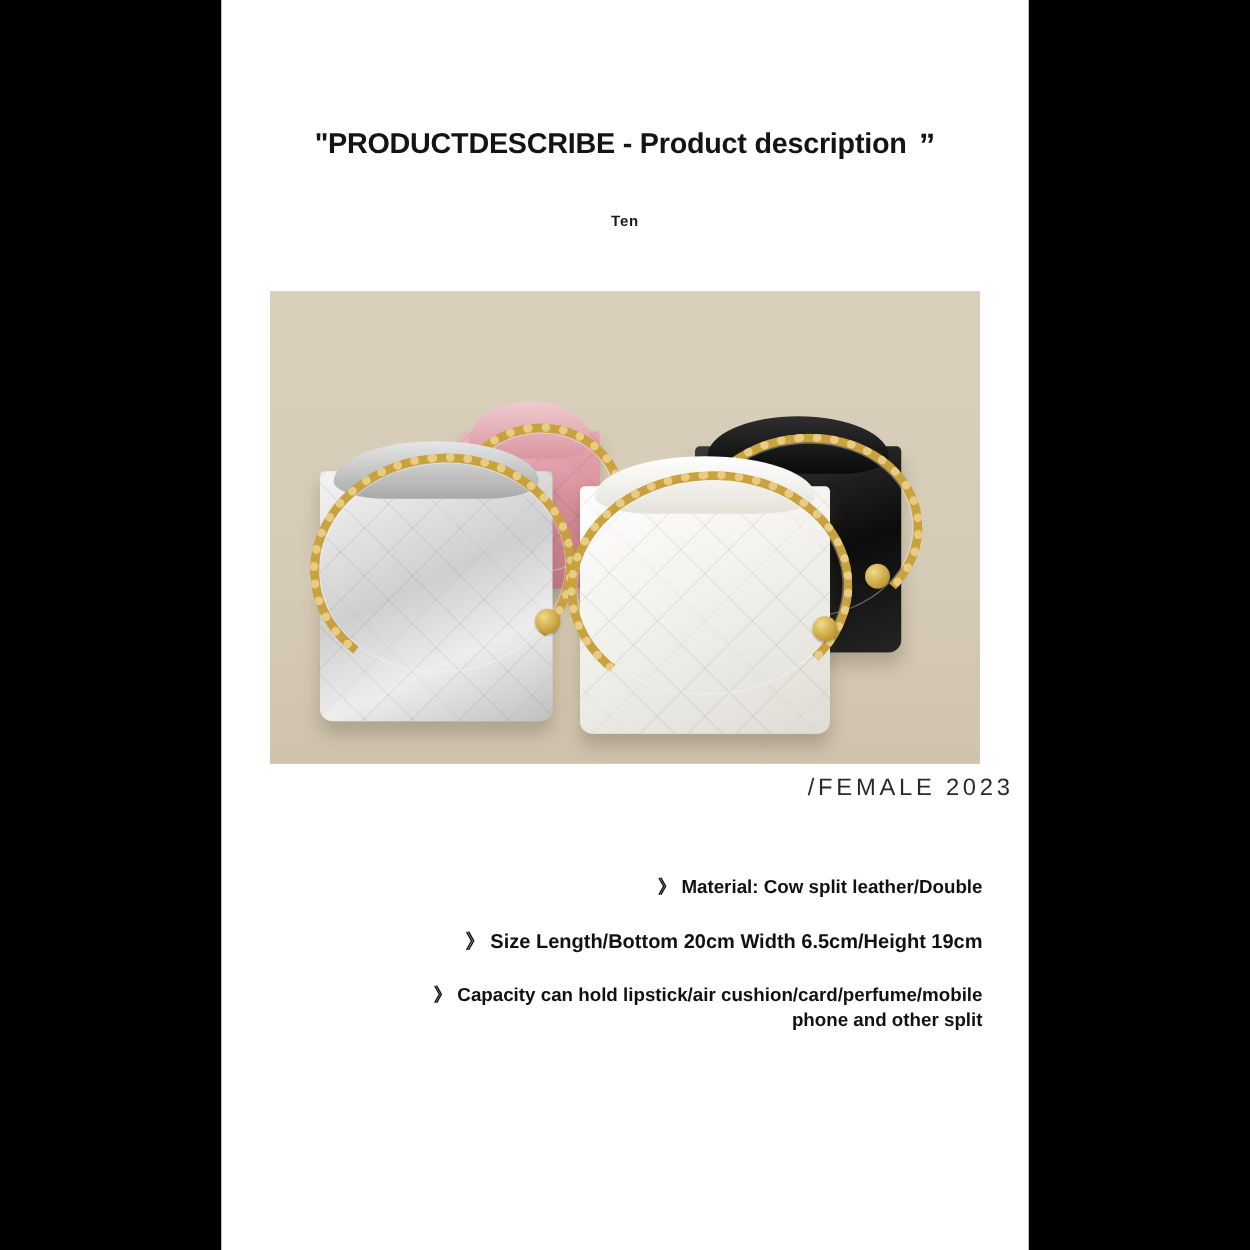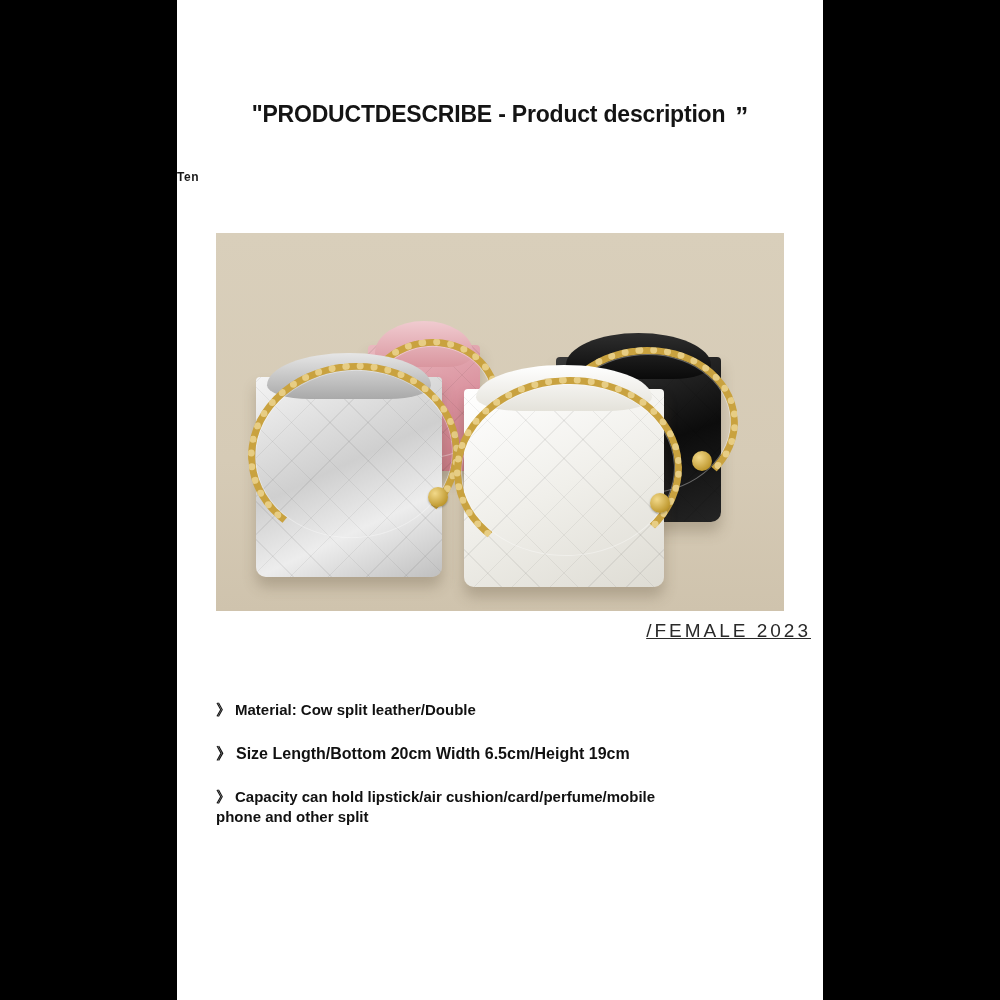--- a/index.html
+++ b/index.html
@@ -39,21 +39,21 @@
     color: #141414;
     margin-left: 10px;
     position: relative;
     top: 3px;
   }
   .subtitle {
     position: absolute;
     left: 0;
     top: 170px;
     width: 646px;
-    text-align: left;
+    text-align: center;
     font-size: 12px;
     font-weight: bold;
     color: #1a1a1a;
     letter-spacing: 0.6px;
   }
   .hero {
     position: absolute;
     left: 39px;
     top: 233px;
     width: 568px;
@@ -144,33 +144,33 @@
   #bag-white .gather { background: linear-gradient(180deg,#ffffff,#e4e2da); }
 
   .female-line {
     position: absolute;
     right: 12px;
     top: 620px;
     font-size: 19px;
     letter-spacing: 3px;
     color: #2a2a2a;
     font-weight: 400;
-    text-decoration: underline;
   }
   .specs {
     position: absolute;
     left: 39px;
     top: 700px;
     width: 570px;
   }
   .spec {
     margin-bottom: 22px;
     color: #111111;
     font-weight: bold;
     line-height: 1.38;
+    text-align: right;
   }
   .spec.big { font-size: 15px; }
   .spec.small { font-size: 16px; }
   .mark { margin-right: 4px; }
 </style>
 </head>
 <body>
 
 <div id="page">
 

